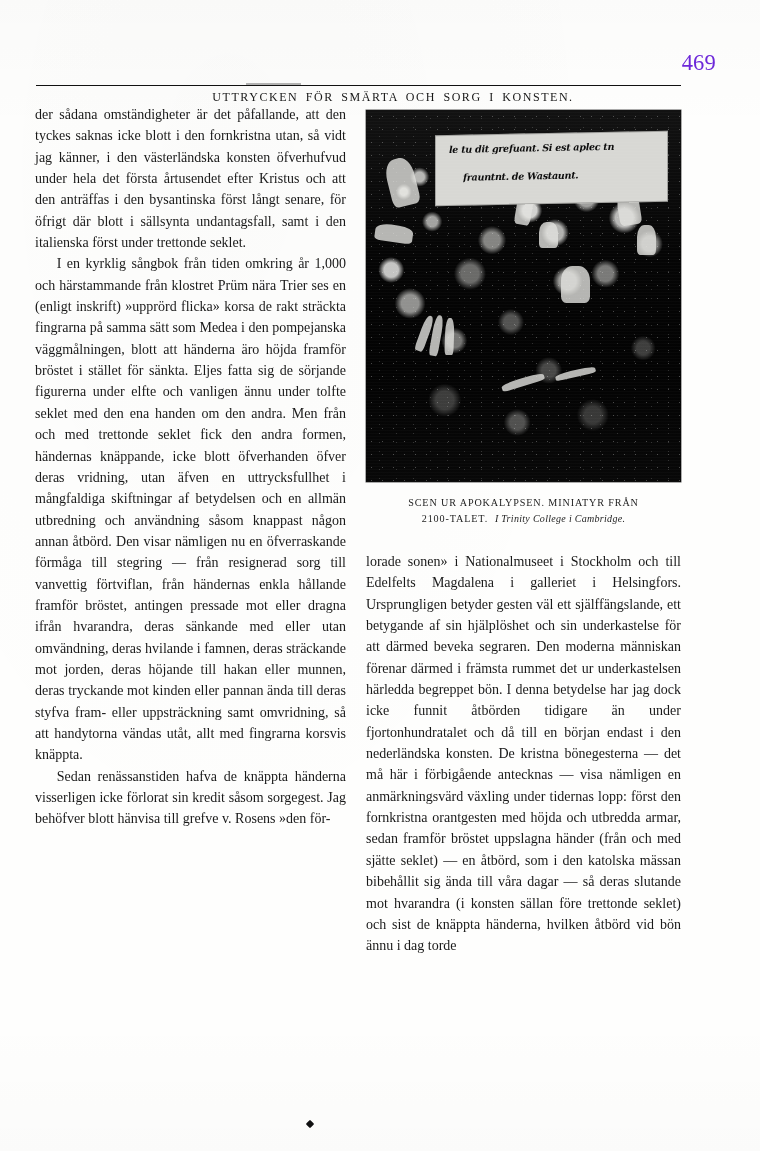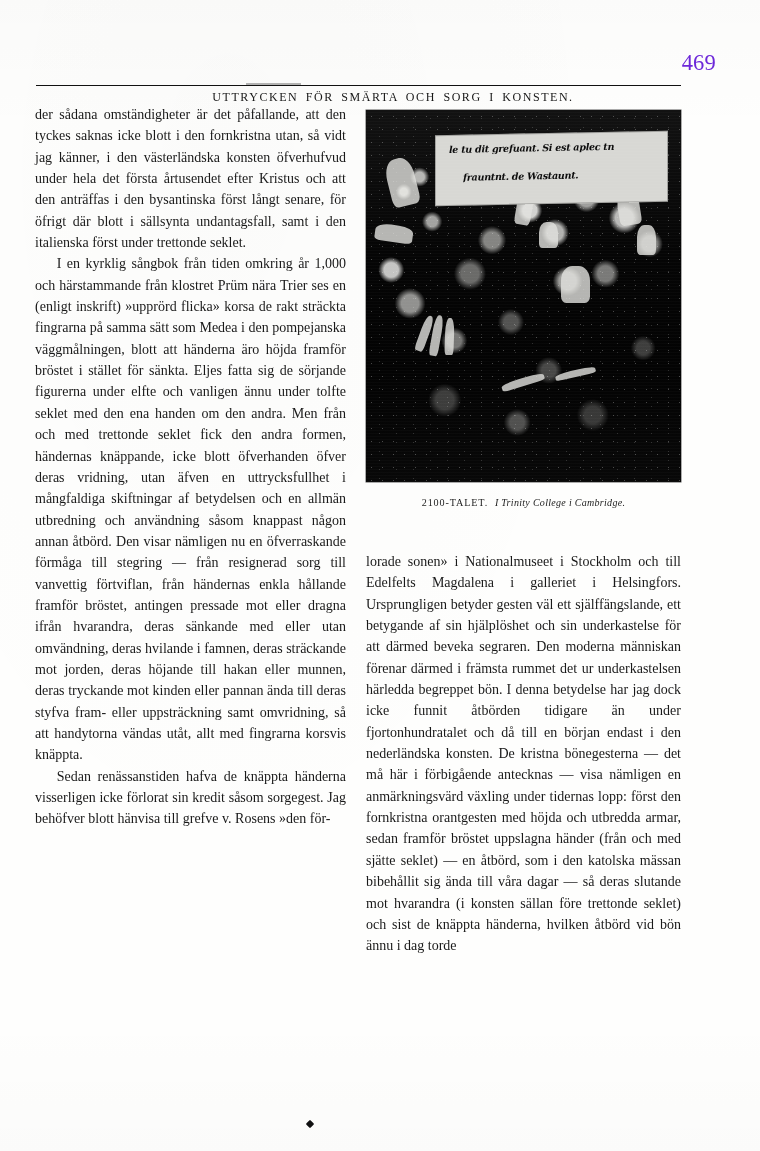--- a/index.html
+++ b/index.html
@@ -292,20 +292,21 @@
       </div>
       <div class="plate-banner">
         <div class="plate-banner-line l1">le tu dit grefuant. Si est aplec tn</div>
         <div class="plate-banner-line l2">frauntnt. de Wastaunt.</div>
       </div>
       <div class="plate-grain"></div>
     </div>
   </figure>
 
   <figcaption class="caption">
+    <div>SCEN UR APOKALYPSEN.  MINIATYR FRÅN</div>
     <div class="cap-l2"><span>2100-TALET.</span>&nbsp;&nbsp;<span class="cap-it">I Trinity College i Cambridge.</span></div>
   </figcaption>
 
   <div class="col col-right">
     <p><span>lorade sonen» i Nationalmuseet i Stockholm och till </span><span class="it">Edelfelts</span><span> Magdalena i galleriet i Helsingfors. Ursprungligen betyder gesten väl ett själffängslande, ett betygande af sin hjälplöshet och sin underkastelse för att därmed beveka segraren. Den moderna människan förenar därmed i främsta rummet det ur underkastelsen härledda begreppet bön. I denna betydelse har jag dock icke funnit åtbörden tidigare än under fjortonhundratalet och då till en början endast i den nederländska konsten. De kristna bönegesterna — det må här i förbigående antecknas — visa nämligen en anmärkningsvärd växling under tidernas lopp: först den fornkristna orantgesten med höjda och utbredda armar, sedan framför bröstet uppslagna händer (från och med sjätte seklet) — en åtbörd, som i den katolska mässan bibehållit sig ända till våra dagar — så deras slutande mot hvarandra (i konsten sällan före trettonde seklet) och sist de knäppta händerna, hvilken åtbörd vid bön ännu i dag torde</span></p>
   </div>
 
   <div class="ornament"></div>
 
 </div>

